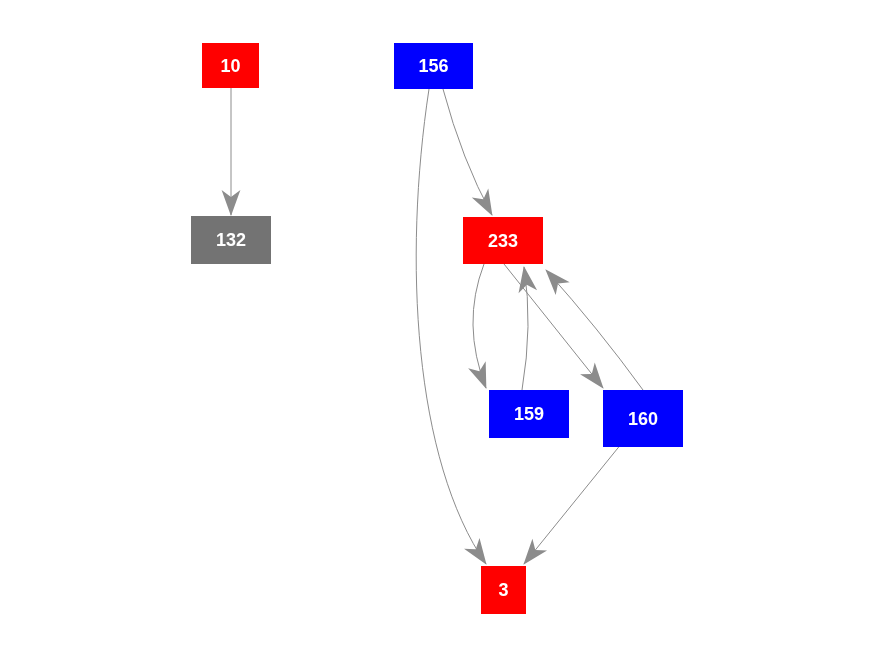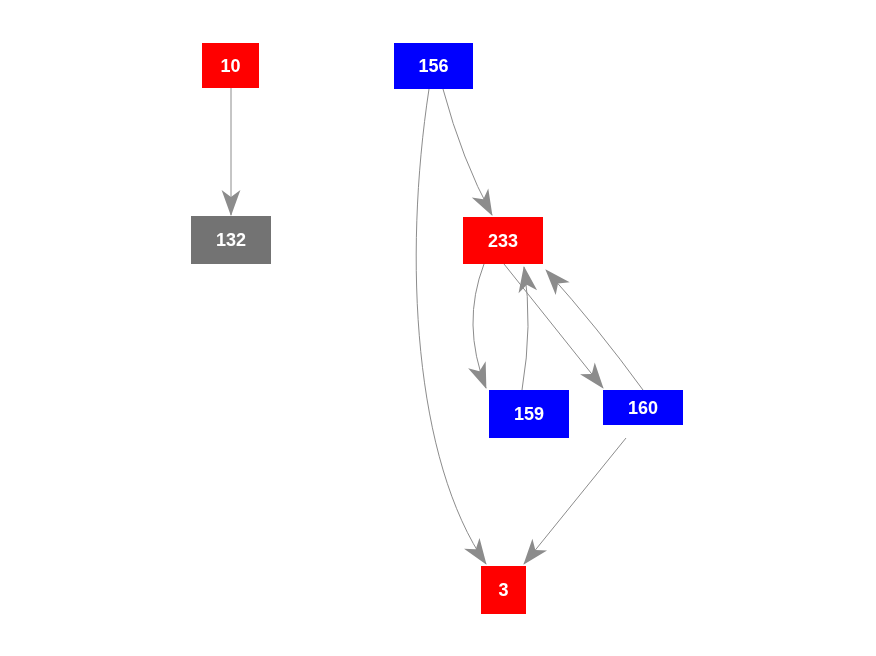--- a/index.html
+++ b/index.html
@@ -71,20 +71,20 @@
       </div>
       <div class="node" style="left: 191px; top: 216px; width: 80px; height: 48px; background: #737373;">
         <span style="color: rgb(255, 255, 255);">132</span>
       </div>
       <div class="node" style="left: 463px; top: 217px; width: 80px; height: 47px; background: rgb(255, 0, 0);">
         <span style="color: rgb(255, 255, 255);">233</span>
       </div>
       <div class="node" style="left: 463px; top: 390px; width: 80px; height: 48px; background: rgb(0, 0, 255); margin-left: 26px;">
         <span style="color: rgb(255, 255, 255);">159</span>
       </div>
-      <div class="node" style="left: 603px; top: 390px; width: 80px; height: 35px; background: rgb(0, 0, 255);">
+      <div class="node" style="left: 603px; top: 390px; width: 80px; height: 57px; background: rgb(0, 0, 255);">
         <span style="color: rgb(255, 255, 255);">160</span>
       </div>
       <div class="node" style="left: 481px; top: 566px; width: 45px; height: 48px; background: rgb(255, 0, 0);">
         <span style="color: rgb(255, 255, 255);">3</span>
       </div>
     </div>
 </div>
 
 </body></html>

